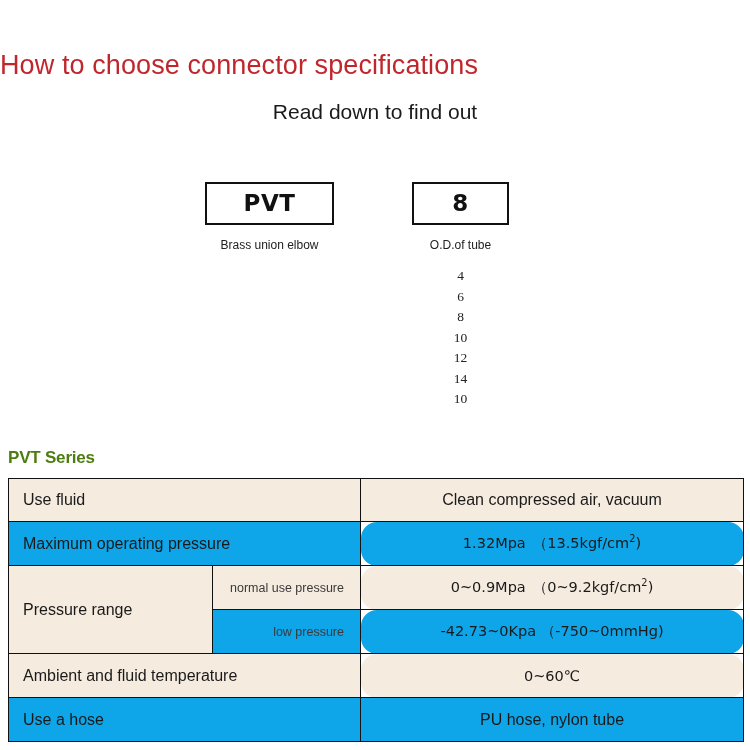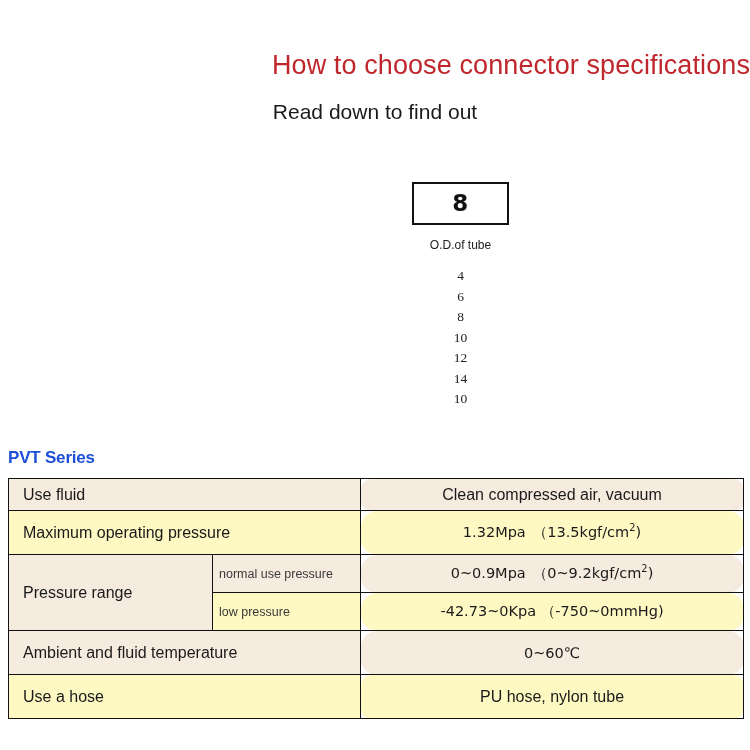--- a/index.html
+++ b/index.html
@@ -15,21 +15,21 @@
     overflow: hidden;
     position: relative;
   }
 
   
   .page-title {
     position: absolute;
     top: 50px;
     left: 0;
     width: 750px;
-    text-align: right;
+    text-align: left;
     font-size: 27px;
     font-weight: 400;
     color: #c0272d;
     letter-spacing: 0.1px;
     white-space: nowrap;
   }
   .page-subtitle {
     position: absolute;
     top: 100px;
     left: 0;
@@ -89,64 +89,63 @@
   }
   .size-list div { }
 
   
   .series-heading {
     position: absolute;
     top: 448px;
     left: 8px;
     font-size: 17px;
     font-weight: bold;
-    color: #1d4ed8;
+    color: #4d7c0f;
     letter-spacing: -0.2px;
   }
 
   
   .spec-table {
     position: absolute;
     top: 478px;
     left: 8px;
     width: 736px;
     border-collapse: collapse;
     table-layout: fixed;
   }
   .spec-table td {
     border: 1px solid #111111;
-    padding: 6px 14px;
+    padding: 12px 14px;
     font-size: 16px;
     color: #1a1a1a;
     vertical-align: middle;
   }
   .spec-table td.label {
     text-align: left;
   }
   .spec-table td.value {
     text-align: center;
-    border-radius: 10px;
   }
   .spec-table td.sub-label {
-    text-align: left;
+    text-align: right;
     font-size: 12.5px;
     color: #3a3a3a;
-    padding: 0 6px;
+    padding: 0 16px;
   }
   .spec-table td.value-small {
     text-align: center;
     font-size: 14.5px;
     font-family: "DejaVu Sans", sans-serif;
     border-radius: 16px;
   }
   .spec-table tr.shaded > td {
     background: #f6ebdf;
   }
   .spec-table tr.plain > td {
-    background: #fef9c3;
+    background: #0ea5e9;
   }
   .r-tall { height: 32px; }
   .r-mid  { height: 44px; }
   .r-sub  { height: 38px; }
   .r-last { height: 44px; }
   td.rowspan-label {
     background: #ffffff;
     font-size: 16px;
   }
   sup {
@@ -157,20 +156,26 @@
 </style>
 </head>
 <body>
 
 <div class="page-title">How to choose connector specifications</div>
 
 <div class="page-subtitle">Read down to find out</div>
 
 <div class="code-boxes">
 
+  <div class="code-group g1">
+    <div class="code-box">
+      <span class="code-text">PVT</span>
+    </div>
+    <div class="code-caption">Brass union elbow</div>
+  </div>
 
   <div class="code-group g2">
     <div class="code-box">
       <span class="code-text">8</span>
     </div>
     <div class="code-caption">O.D.of tube</div>
     <div class="size-list">
       <div>4</div>
       <div>6</div>
       <div>8</div>

